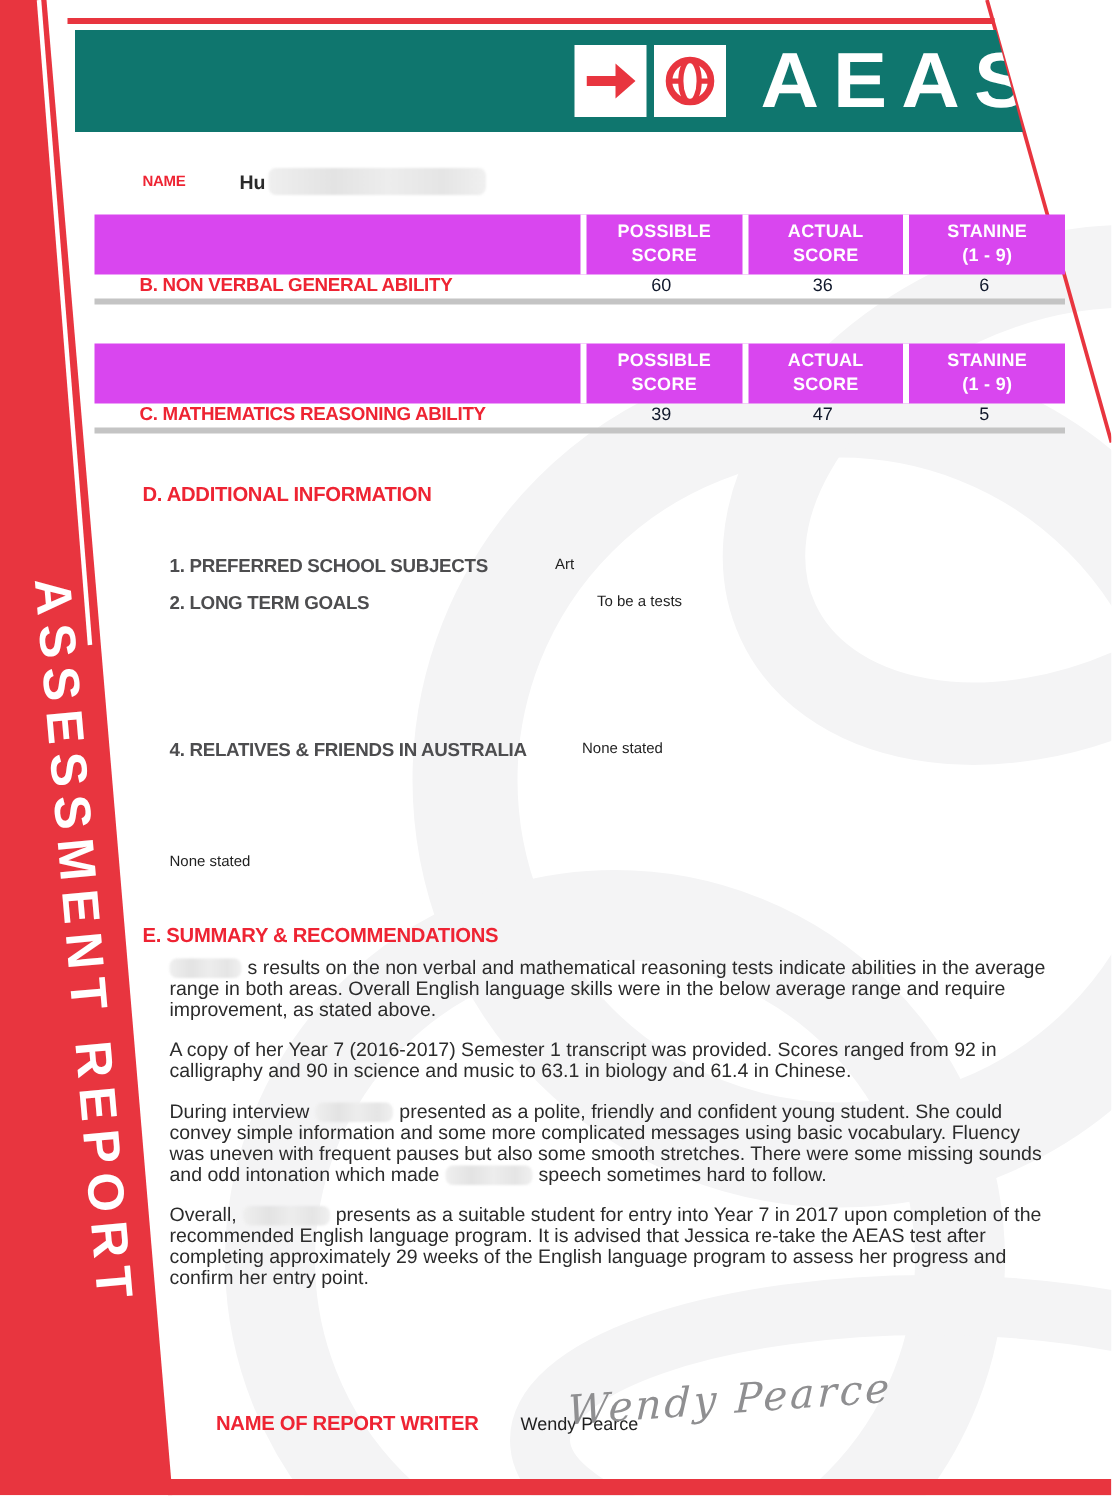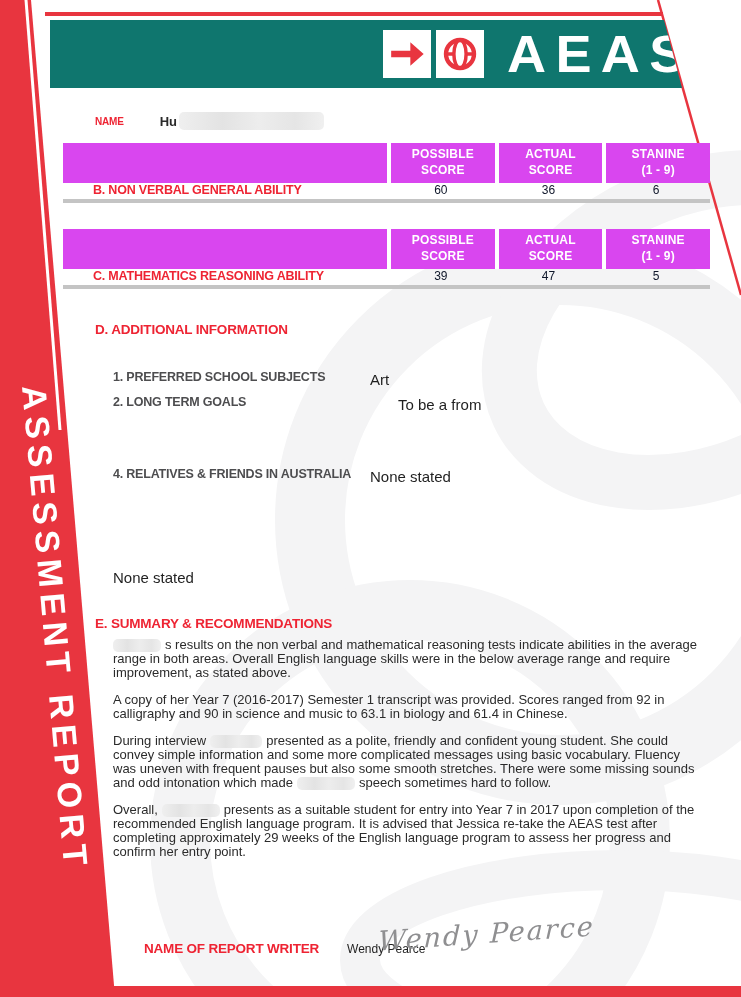--- a/index.html
+++ b/index.html
@@ -78,22 +78,22 @@
   .sec-heading{
     position:absolute;left:95px;z-index:4;color:#ee2433;font-weight:bold;
     font-size:13.5px;letter-spacing:-0.2px;
   }
   .sec-d{top:322px;}
   .sec-e{top:616px;}
 
   
   .info-row{position:absolute;left:113px;z-index:4;display:flex;}
   .info-label{width:257px;color:#4d4d4f;font-weight:bold;font-size:12.5px;letter-spacing:-0.2px;}
-  .info-value{font-size:15px;color:#1f1f1f;padding-top:1px;}
-  .info-1{top:360px;margin-top:10px;} .info-2{top:395px;gap:28px;} .info-3{top:429px;} .info-4{top:467px;} .info-5{top:568px;}
+  .info-value{font-size:10px;color:#1f1f1f;padding-top:1px;}
+  .info-1{top:360px;margin-top:10px;} .info-2{top:395px;gap:28px;} .info-3{top:429px;} .info-4{top:493px;gap:18px;} .info-5{top:568px;}
 
   
   .summary-body{position:absolute;left:113px;top:638px;width:592px;z-index:4;
     font-size:13px;line-height:14px;color:#2b2b2b;}
   .summary-body p{margin:0 0 13px 0;}
   .redact.w1{width:48px;margin-left:0;}
   .redact.w2{width:52px;}
   .redact.w3{width:58px;}
 
   
@@ -196,21 +196,21 @@
   </div>
 
   <div class="sec-heading sec-d">D. ADDITIONAL INFORMATION</div>
 
   <div class="info-row info-1">
     <div class="info-label">1. PREFERRED SCHOOL SUBJECTS</div>
     <div class="info-value">Art</div>
   </div>
   <div class="info-row info-2">
     <div class="info-label">2. LONG TERM GOALS</div>
-    <div class="info-value">To be a from</div>
+    <div class="info-value">To be a tests</div>
   </div>
   <div class="info-row info-4">
     <div class="info-label">4. RELATIVES &amp; FRIENDS IN AUSTRALIA</div>
     <div class="info-value">None stated</div>
   </div>
   <div class="info-row info-5">
     <div class="info-value">None stated</div>
   </div>
 
   <div class="sec-heading sec-e">E. SUMMARY &amp; RECOMMENDATIONS</div>

